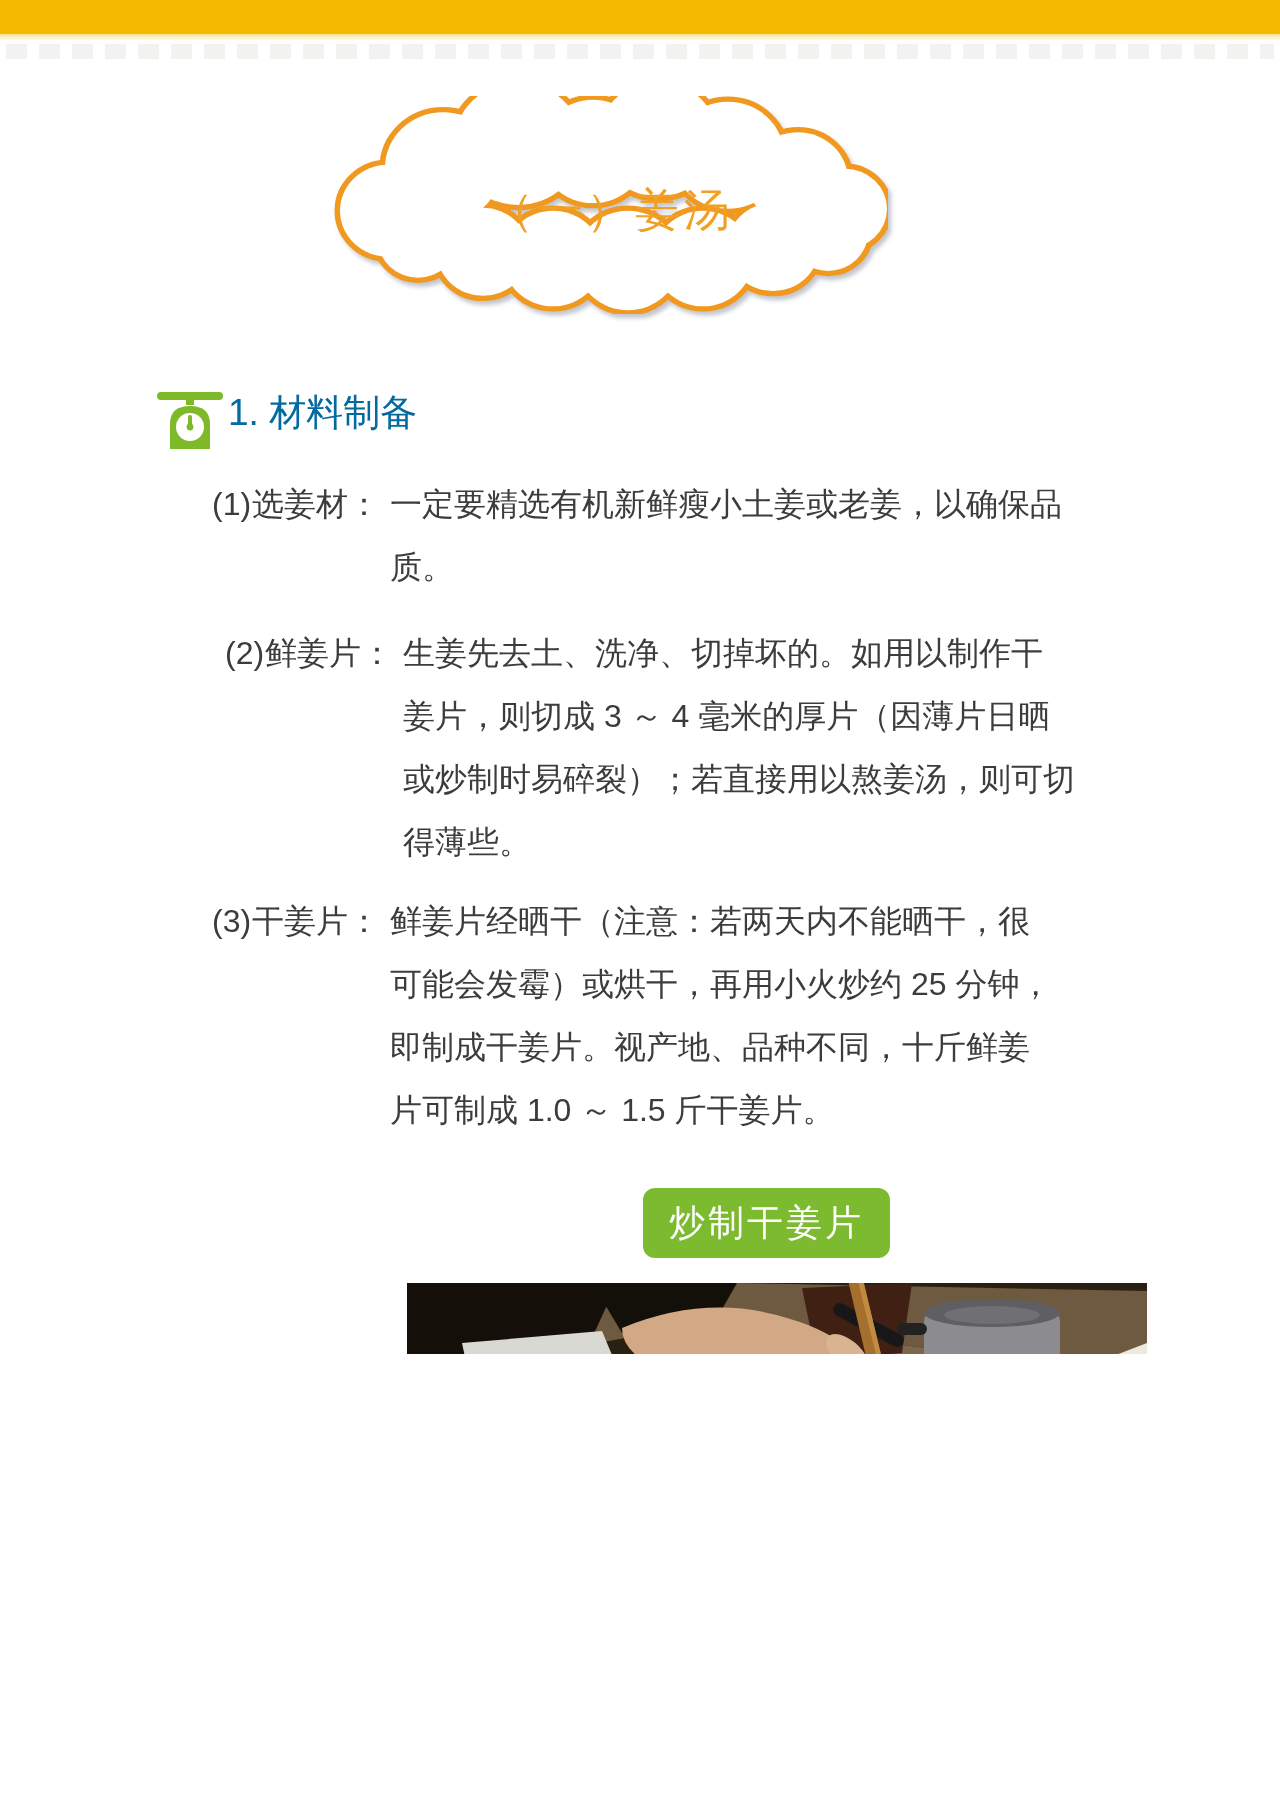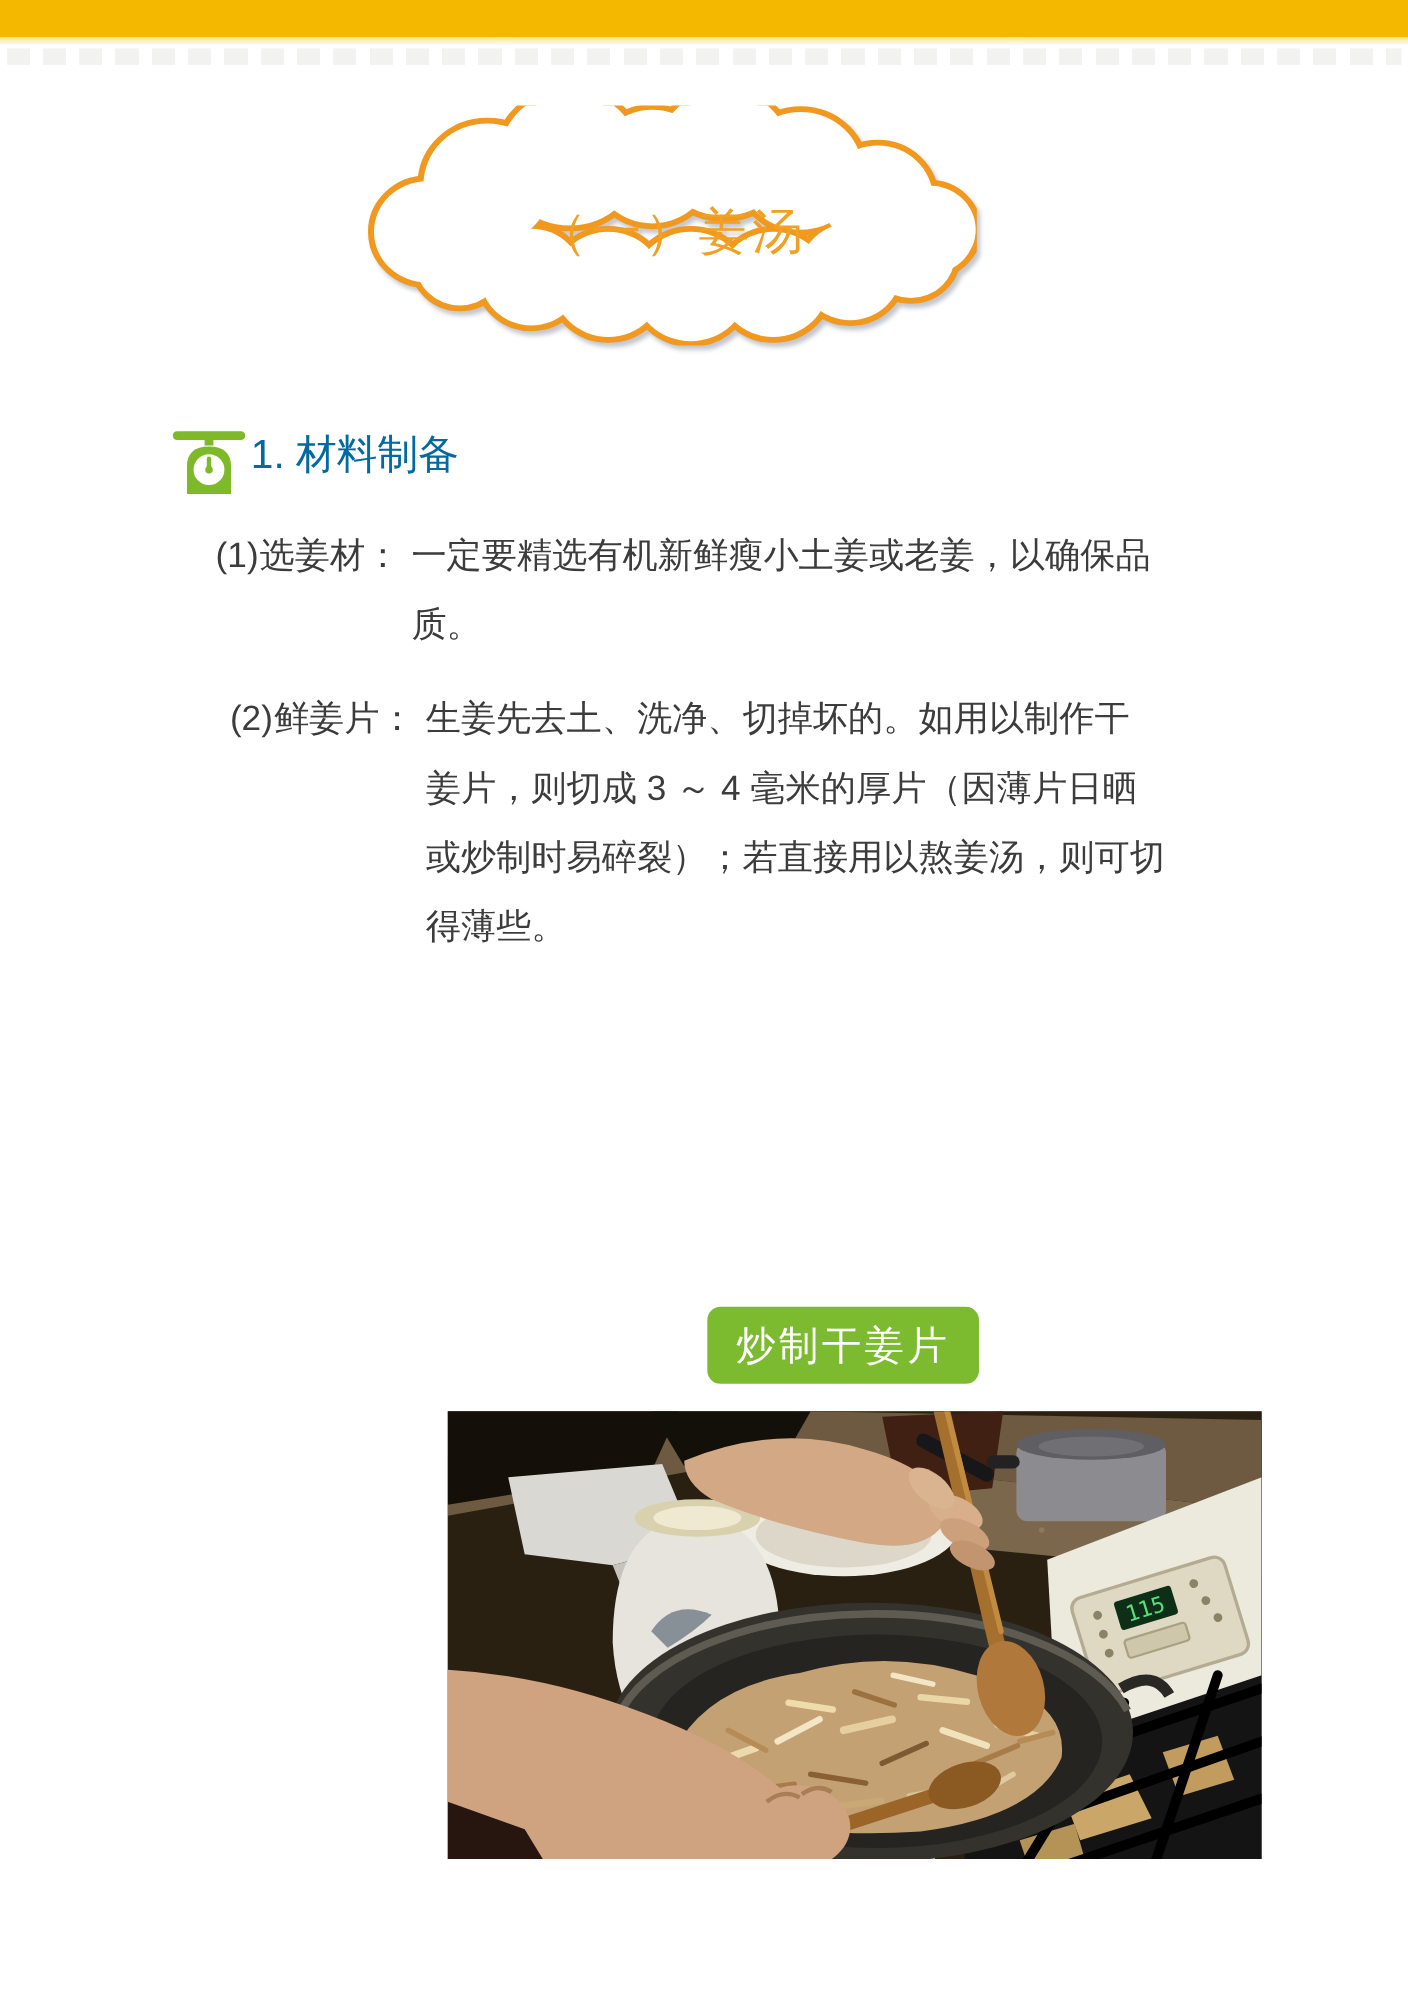--- a/index.html
+++ b/index.html
@@ -1,35 +1,35 @@
 <!DOCTYPE html>
 <html><head>
 <meta charset="utf-8">
 <style>
   html,body { margin:0; padding:0; background:#ffffff; }
   .page {
-    position:relative; width:1280px; height:1690px; background:#ffffff;
+    position:relative; width:1280px; height:1354px; background:#ffffff;
     font-family:"Liberation Sans", sans-serif; overflow:hidden;
   }
   .topbar { position:absolute; left:0; top:0; width:1280px; height:34px; background:#F5B800; }
   .topbar-glow { position:absolute; left:0; top:34px; width:1280px; height:7px;
     background:linear-gradient(#FBE18C, rgba(255,255,255,0)); }
   .dashes { position:absolute; left:6px; top:44px; width:1268px; height:15px; opacity:.85;
     background:repeating-linear-gradient(90deg, #f0f0ee 0 21px, #ffffff 21px 33px); }
 
   .cloud-wrap { position:absolute; left:318px; top:96px; width:570px; height:218px;
     filter:drop-shadow(3px 4px 2px rgba(105,112,135,.40)); }
   .cloud-title { font-size:46px; letter-spacing:3px; fill:#F0A125;
     font-family:"Liberation Sans", sans-serif; }
 
   .heading-icon { position:absolute; left:157px; top:387px; }
   .section-heading { position:absolute; left:228px; top:388px; font-size:37px; color:#0369a1;
     white-space:nowrap; }
 
-  .item { position:absolute; left:196px; font-size:32px; color:#3C3C3C; }
+  .item { position:absolute; left:212px; font-size:32px; color:#3C3C3C; }
   .item-1 { top:473px; } .item-2 { top:622px;margin-left:13px; } .item-3 { top:890px; }
   .pline { height:63px; line-height:63px; white-space:nowrap; }
   .marker { display:inline-block; width:40px; }
   .plabel { display:inline-block; width:138px; }
   .cont { padding-left:178px; }
 
   .caption-badge { position:absolute; left:643px; top:1188px; width:247px; height:70px;
     background:#7CBB2F; border-radius:12px; color:#ffffff; font-size:36px; line-height:70px;
     text-align:center; letter-spacing:3px; }
 
@@ -108,20 +108,28 @@
 
   <div class="item item-2">
     <div class="pline">
       <span class="marker">(2)</span><span class="plabel">鲜姜片：</span><span>生姜先去土、洗净、切掉坏的。如用以制作干</span>
     </div>
     <div class="pline cont">姜片，则切成 3 ～ 4 毫米的厚片（因薄片日晒</div>
     <div class="pline cont">或炒制时易碎裂）；若直接用以熬姜汤，则可切</div>
     <div class="pline cont">得薄些。</div>
   </div>
 
+  <div class="item item-3">
+    <div class="pline">
+      <span class="marker">(3)</span><span class="plabel">干姜片：</span><span>鲜姜片经晒干（注意：若两天内不能晒干，很</span>
+    </div>
+    <div class="pline cont">可能会发霉）或烘干，再用小火炒约 25 分钟，</div>
+    <div class="pline cont">即制成干姜片。视产地、品种不同，十斤鲜姜</div>
+    <div class="pline cont">片可制成 1.0 ～ 1.5 斤干姜片。</div>
+  </div>
 
   <div class="caption-badge">炒制干姜片</div>
 
   <div class="photo">
     <svg width="740" height="421" viewBox="0 0 740 421" preserveAspectRatio="none">
       <rect width="740" height="421" fill="#2a2012"></rect>
 
       <polygon points="0,95 300,40 740,90 740,8 330,0 0,40" fill="#6e5a40"></polygon>
       <polygon points="300,40 740,90 740,150 430,120" fill="#7b684c"></polygon>
       <g fill="#8d795a">

